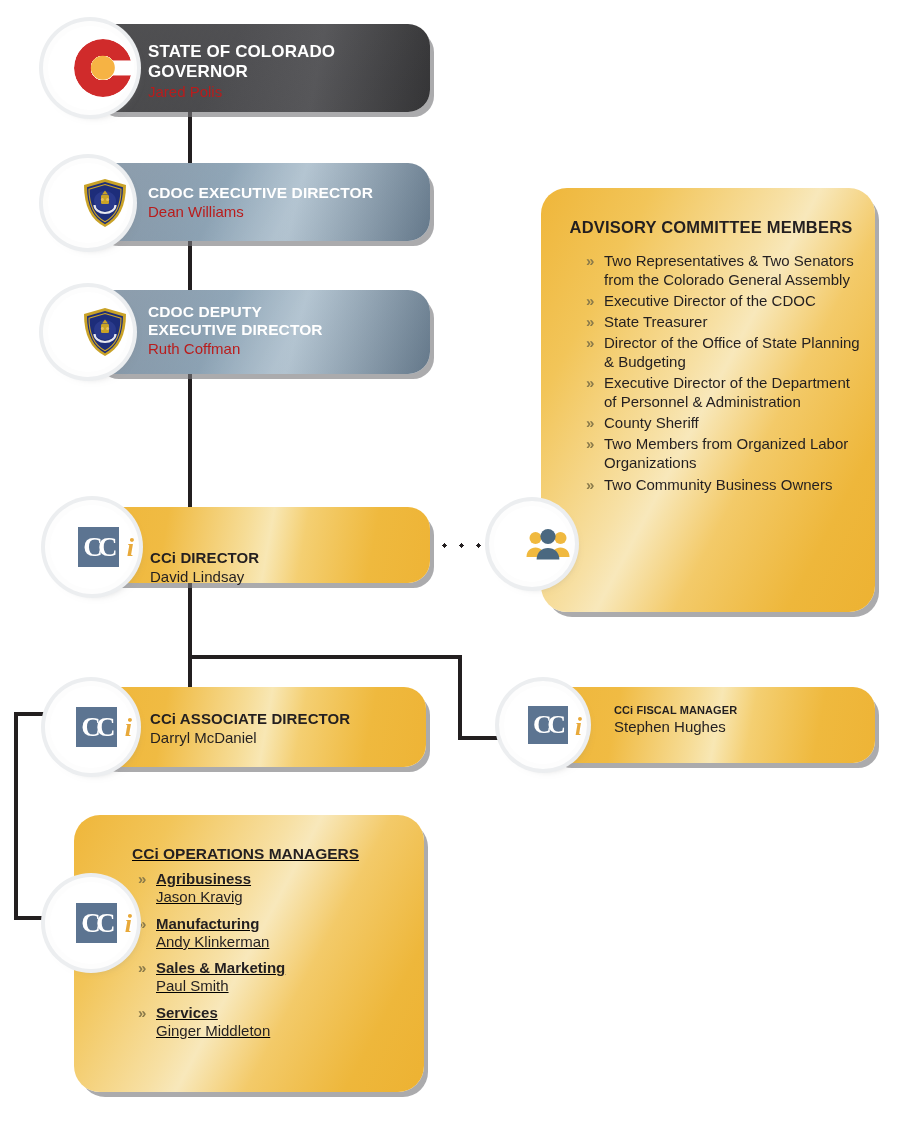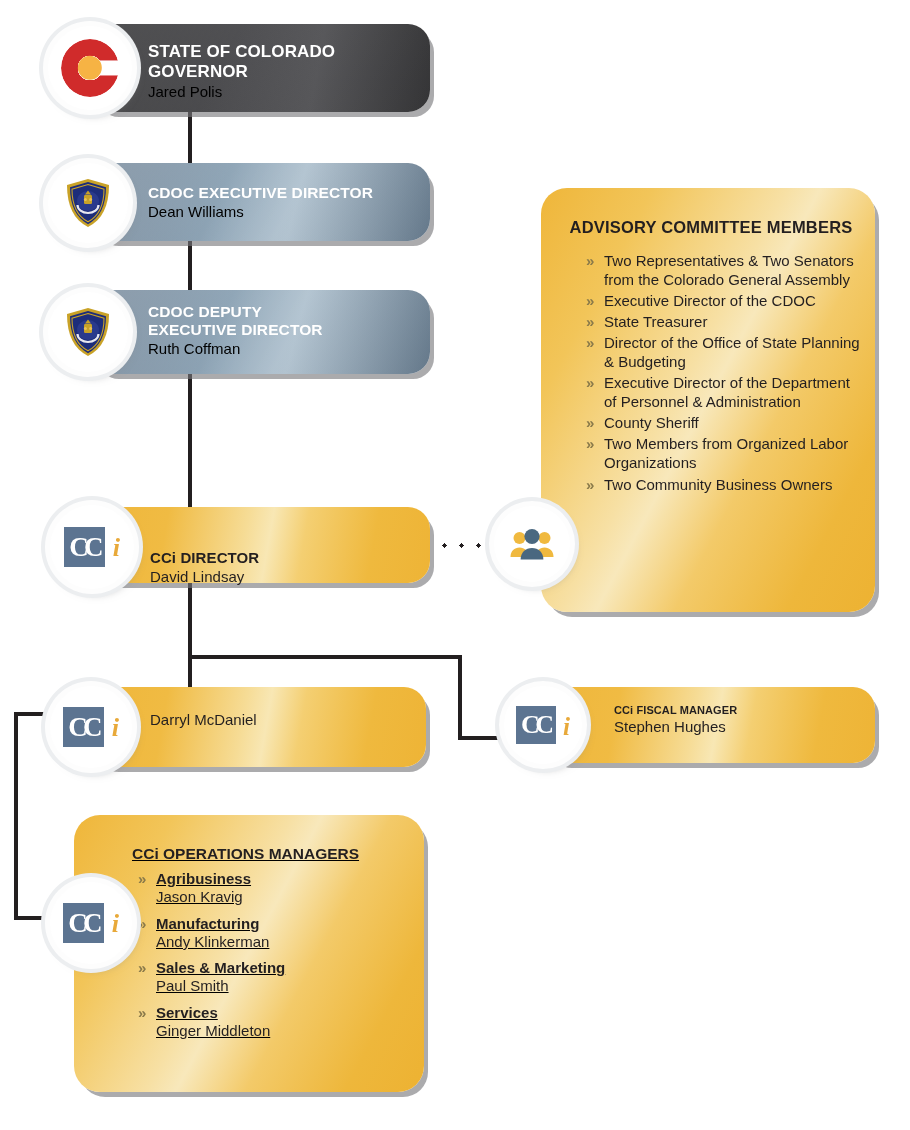--- a/index.html
+++ b/index.html
@@ -57,28 +57,28 @@
   }
 
   .card-text { position: absolute; z-index: 4; }
   .t-title {
     font-weight: bold; letter-spacing: .1px; line-height: 1.17;
   }
   .t-name { line-height: 1.2; }
   .onlight .t-title { color: #231f20; }
   .onlight .t-name  { color: #231f20; }
   .ondark .t-title  { color: #ffffff; }
-  .ondark .t-name   { color: #000000; }
+  .ondark .t-name   { color: #b91c1c; }
 
   
   .badge {
     position: absolute; z-index: 6;
     border-radius: 50%;
     background: #ffffff;
-    display: flex; align-items: center; justify-content: center;
+    display: flex; align-items: center; justify-content: flex-end;
     box-shadow:
       0 0 0 5px #fdfdfd,
       0 0 0 9px #eceef0,
       4px 5px 9px rgba(130,130,132,.55);
   }
 
   
   .co-c { position: relative; }
   .co-c .ring {
     position: absolute; inset: 0;
@@ -277,20 +277,21 @@
       <path d="M0.5 29 c0-6 4-9.5 9-9.5 s9 3.5 9 9.5 z" fill="#f0b93f"></path>
       <circle cx="34.5" cy="10" r="6" fill="#f0b93f"></circle>
       <path d="M25.5 29 c0-6 4-9.5 9-9.5 s9 3.5 9 9.5 z" fill="#f0b93f"></path>
       <circle cx="22" cy="8.5" r="7.6" fill="#4a6880"></circle>
       <path d="M10.6 31.5 c0-7.3 5.1-11.6 11.4-11.6 s11.4 4.3 11.4 11.6 z" fill="#4a6880"></path>
     </svg>
   </div>
 
   <div class="card gold" style="left:92px; top:687px; width:334px; height:80px;"></div>
   <div class="card-text onlight" style="left:150px; top:710px; width:268px;">
+    <div class="t-title" style="font-size:15px;">CCi ASSOCIATE DIRECTOR</div>
     <div class="t-name" style="font-size:15px; margin-top:1px;">Darryl McDaniel</div>
   </div>
   <div class="badge" style="left:50px; top:686px; width:82px; height:82px;">
     <div class="ccilogo" style="width:56px; height:40px;">
       <div class="sq"></div>
       <div class="cc" style="font-size:27px;">CC</div>
       <div class="ii" style="font-size:26px;">i</div>
     </div>
   </div>
 

